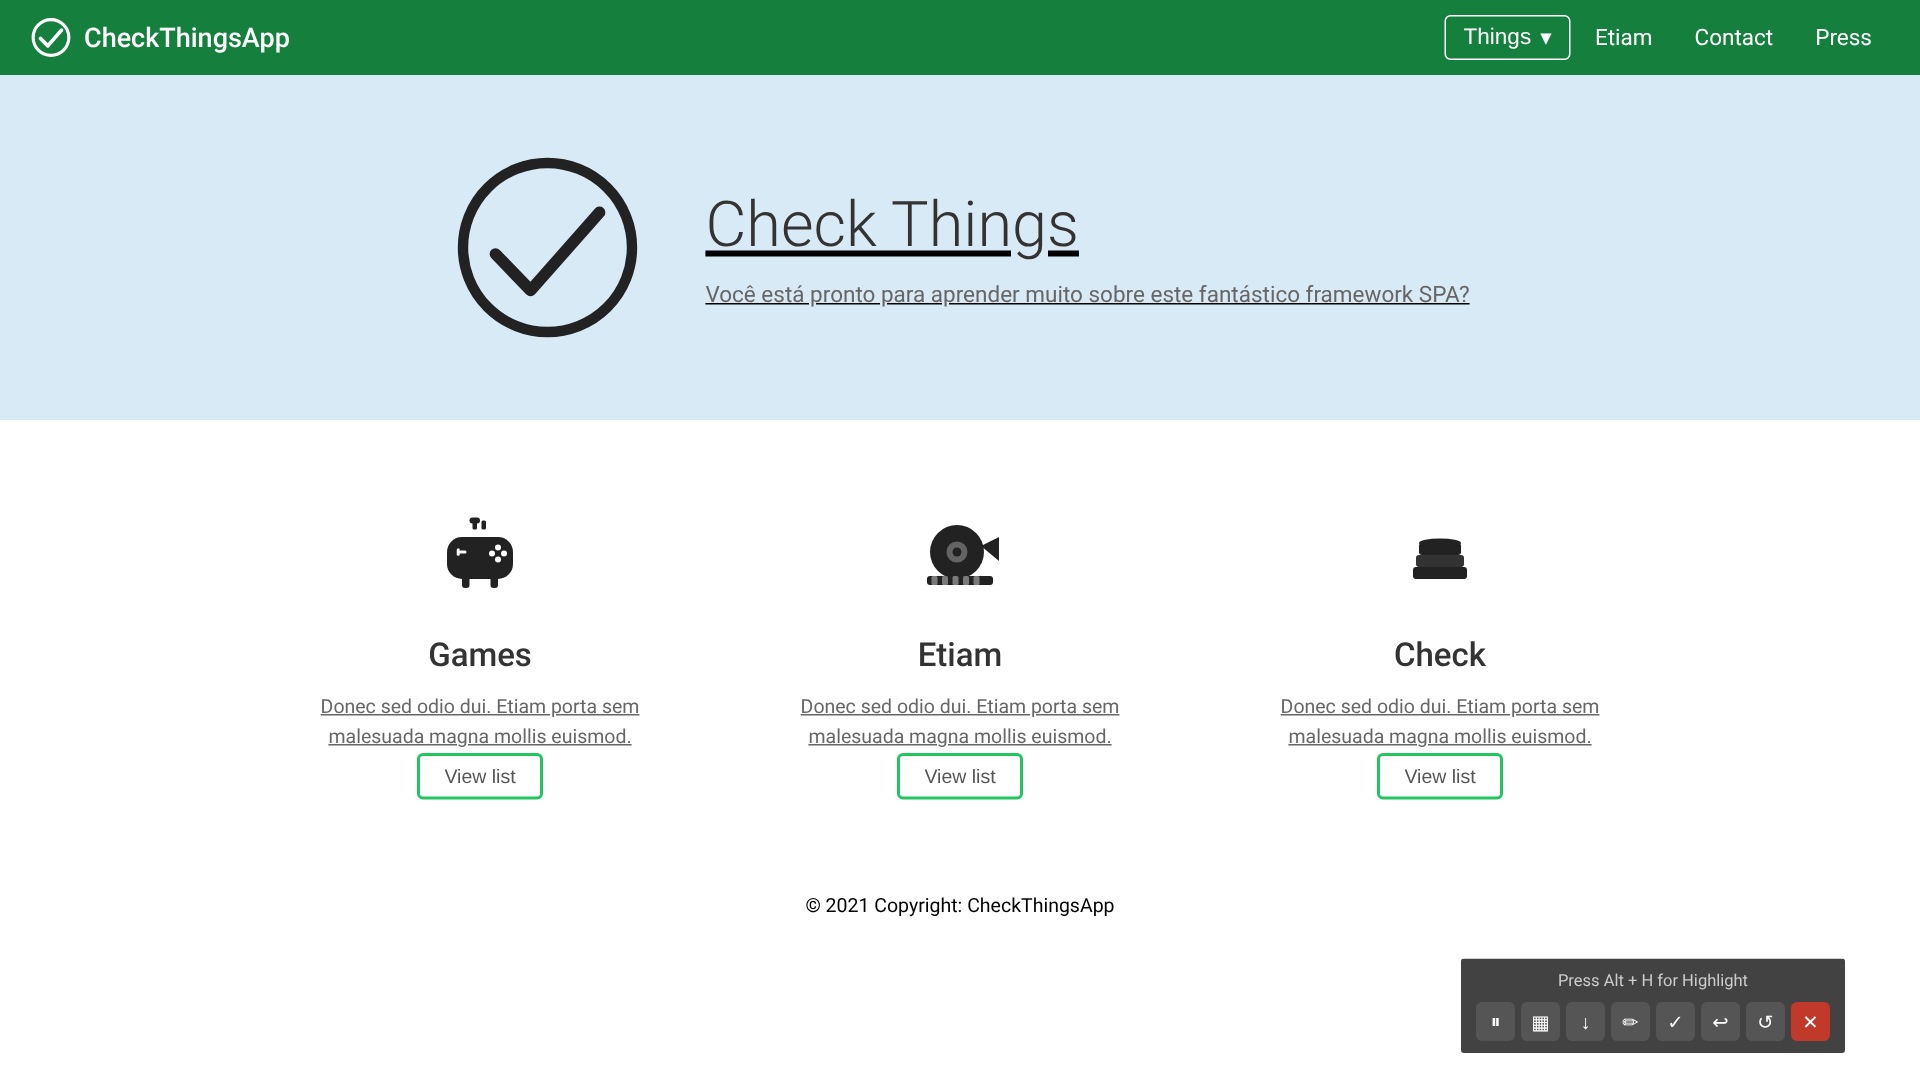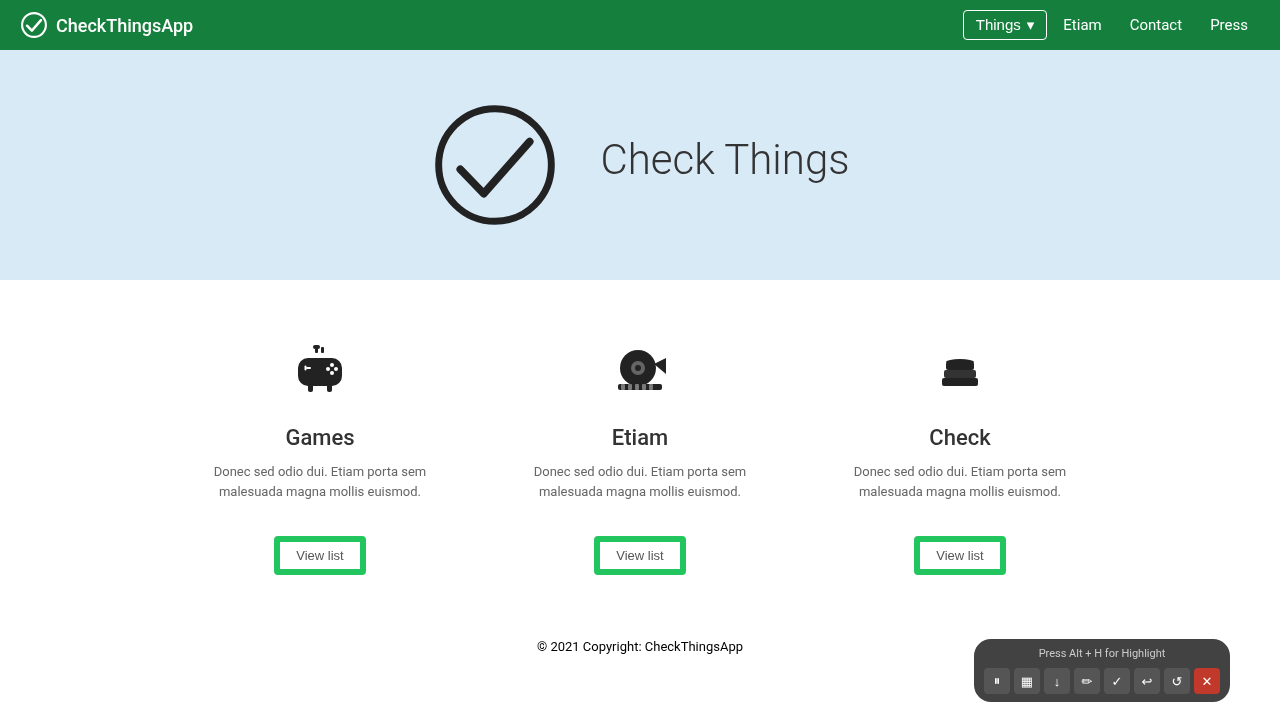--- a/index.html
+++ b/index.html
@@ -53,20 +53,21 @@
     }
 
     
     .hero {
       background-color: #d9eaf7;
       padding: 50px 32px;
       display: flex;
       align-items: center;
       justify-content: center;
       gap: 40px;
+      text-decoration: underline;
     }
     .hero-logo {
       width: 130px;
       height: 130px;
       flex-shrink: 0;
     }
     .hero-text h1 {
       font-size: 42px;
       font-weight: 300;
       color: #333;
@@ -100,24 +101,25 @@
     .feature-card h3 {
       font-size: 22px;
       font-weight: 500;
       color: #333;
       margin-bottom: 12px;
     }
     .feature-card p {
       font-size: 13px;
       color: #666;
       line-height: 1.5;
-      margin-bottom: 35px;
+      margin-bottom: 1px;
+      text-decoration: underline;
     }
     .btn-outline {
-      border: 6px solid #22c55e;
+      border: 2px solid #22c55e;
       background: transparent;
       color: #555;
       padding: 6px 16px;
       border-radius: 4px;
       font-size: 13px;
       cursor: pointer;
     }
 
     
     .footer {
@@ -126,21 +128,21 @@
       font-size: 13px;
       color: #000000;
     }
 
     
     .toolbar-overlay {
       position: fixed;
       bottom: 18px;
       right: 50px;
       background: rgba(40, 40, 40, 0.88);
-      border-radius: 17px;
+      border-radius: 2px;
       padding: 8px 10px;
       display: flex;
       flex-direction: column;
       gap: 6px;
       z-index: 9999;
     }
     .toolbar-hint {
       color: #ccc;
       font-size: 11px;
       text-align: center;
@@ -188,20 +190,21 @@
   </div>
 </nav>
 
 <section class="hero">
   <svg class="hero-logo" viewBox="0 0 150 150">
     <circle cx="75" cy="75" r="65" fill="none" stroke="#222" stroke-width="8"></circle>
     <polyline points="35,80 62,108 115,48" fill="none" stroke="#222" stroke-width="9" stroke-linecap="round" stroke-linejoin="round"></polyline>
   </svg>
   <div class="hero-text">
     <h1>Check Things</h1>
+    <p>Você está pronto para aprender muito sobre este fantástico framework SPA?</p>
   </div>
 </section>
 
 <section class="features">
 
   <div class="feature-card">
     <div class="feature-icon">
       <svg width="60" height="60" viewBox="0 0 60 60" fill="none">
 
         <rect x="8" y="18" width="44" height="28" rx="10" fill="#222"></rect>

